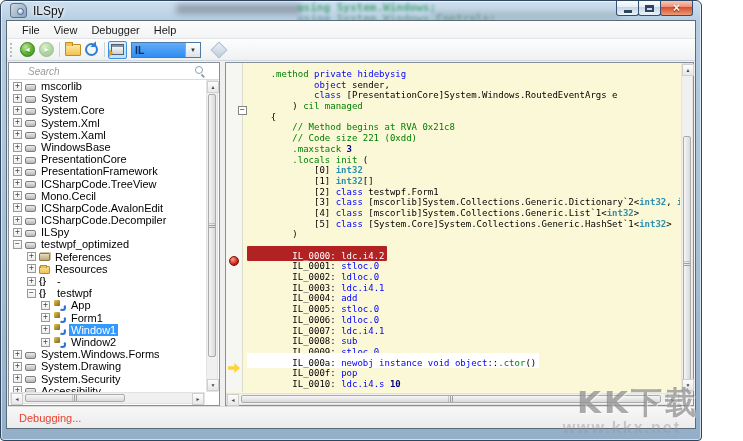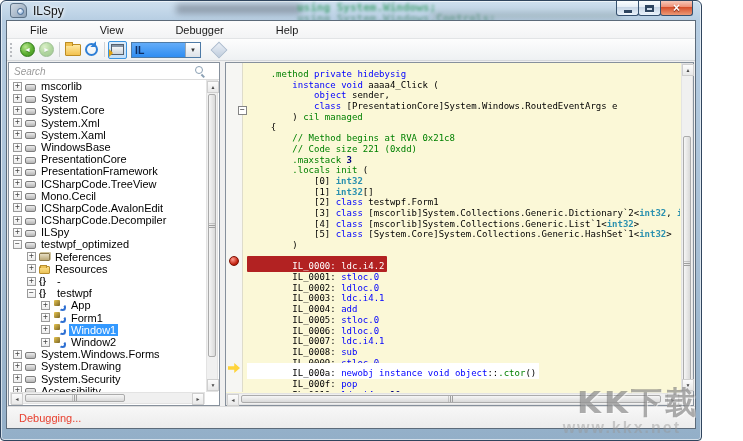--- a/index.html
+++ b/index.html
@@ -20,21 +20,21 @@
   .win-buttons{position:absolute;right:8px;top:0;display:flex;}
   .wbtn{width:23px;height:15px;box-sizing:border-box;border:1px solid #35506e;border-top:none;border-radius:0 0 3px 3px;
     background:linear-gradient(#fbfdfe 0%,#e4edf6 45%,#c7d5e5 46%,#e9f2fb 100%);display:flex;align-items:center;justify-content:center;margin-left:-1px;}
   .wbtn.close{width:33px;background:linear-gradient(#f7c9ba 0%,#ee8d72 45%,#d6502c 46%,#eb9a77 100%);}
   .g-min{width:8px;height:3px;background:#2e4560;margin-top:6px;box-shadow:0 1px 0 rgba(255,255,255,.7);}
   .g-max{width:9px;height:7px;box-sizing:border-box;border:2px solid #2e4560;border-top-width:3px;background:transparent;box-shadow:0 1px 0 rgba(255,255,255,.6);}
   .g-close{color:#fff;font-size:12px;font-weight:bold;line-height:13px;text-shadow:0 1px 1px rgba(90,20,5,.8);}
   
   .client{position:absolute;left:5px;right:5px;top:19px;bottom:11px;background:#f0f0f0;border:1px solid #5c6b7a;display:flex;flex-direction:column;box-sizing:border-box;}
   
-  .menubar{height:17px;background:linear-gradient(#fcfcfc,#f3f4f5);border-bottom:1px solid #e2e4e6;display:flex;align-items:center;padding-left:16px;flex:none;gap:38px;}
+  .menubar{height:17px;background:linear-gradient(#fcfcfc,#f3f4f5);border-bottom:1px solid #e2e4e6;display:flex;align-items:center;padding-left:8px;flex:none;}
   .mi{font-size:11px;color:#1a1a1a;padding:1px 7px;}
   
   .toolbar{height:21px;background:linear-gradient(#fdfdfd,#eef1f3);border-bottom:1px solid #d4d7da;display:flex;align-items:center;flex:none;position:relative;}
   .grip{width:3px;height:14px;border-left:2px dotted #b9bcc0;margin:0 3px 0 3px;}
   .tbtn{width:19px;height:18px;display:flex;align-items:center;justify-content:center;flex:none;}
   .nav{width:15px;height:15px;border-radius:50%;border:1px solid #2f7a18;background:radial-gradient(circle at 35% 30%,#b8e68e,#5cb032 55%,#3c8a1e);color:#fff;font-size:7px;display:flex;align-items:center;justify-content:center;box-sizing:border-box;text-shadow:0 1px 1px rgba(0,60,0,.5);}
   .nav.disabled{opacity:.45;}
   .tsep{width:1px;height:15px;background:#cfd2d5;margin:0 3px;flex:none;}
   .ic-folder{width:14px;height:10px;background:linear-gradient(#ffe9a2,#f2c14e);border:1px solid #bd8c22;border-radius:1px;position:relative;}
   .ic-folder::before{content:"";position:absolute;left:-1px;top:-3px;width:6px;height:3px;background:#f2c14e;border:1px solid #bd8c22;border-bottom:none;border-radius:1px 1px 0 0;}
@@ -45,21 +45,21 @@
   .ic-attach::before{content:"";position:absolute;left:0;top:0;right:0;height:2px;background:#8494a6;}
   .ic-attach::after{content:"";position:absolute;left:-3px;bottom:-3px;width:0;height:0;border:4px solid transparent;border-left-color:#e2a414;}
   .combo{width:70px;height:16px;border:1px solid #4d7aa6;display:flex;margin-left:4px;box-sizing:border-box;background:#fff;flex:none;}
   .combo-val{flex:1;background:linear-gradient(#63acf8,#2f8df2);color:#0e2f66;font-size:10.5px;line-height:14px;padding-left:3px;font-weight:bold;}
   .combo-btn{width:14px;border-left:1px solid #9aa8b6;background:linear-gradient(#ffffff,#dde2e8);display:flex;align-items:center;justify-content:center;font-size:6px;color:#333;}
   .ic-diamond{width:10px;height:10px;transform:rotate(45deg);background:linear-gradient(135deg,#e8eef6,#b7c7da);border:1px solid #9db0c6;opacity:.85;}
   
   .main{flex:1;display:flex;min-height:0;}
   .sidebar{width:212px;flex:none;background:#fff;border:1px solid #86909c;box-sizing:border-box;position:relative;margin:1px 0 0 1px;}
   .searchbox{position:absolute;left:0;right:0;top:0;height:16px;border-bottom:1px solid #dcdcdc;background:#fff;}
-  .searchbox input{position:absolute;left:3px;top:1px;width:180px;height:13px;border:none;outline:none;font-size:10px;font-style:italic;font-family:"Liberation Sans",sans-serif;}
+  .searchbox input{position:absolute;left:17px;top:1px;width:180px;height:13px;border:none;outline:none;font-size:10px;font-style:italic;font-family:"Liberation Sans",sans-serif;}
   .searchbox input::placeholder{color:#9a9a9a;}
   .ic-mag{position:absolute;right:16px;top:3px;width:6px;height:6px;border:1.5px solid #8aa0b4;border-radius:50%;}
   .ic-mag::after{content:"";position:absolute;right:-3px;bottom:-3px;width:4px;height:1.5px;background:#8aa0b4;transform:rotate(45deg);}
   .tree{position:absolute;left:1px;top:17px;right:13px;bottom:13px;overflow:hidden;}
   .trow{height:12.2px;line-height:12.2px;font-size:11px;white-space:nowrap;display:flex;align-items:center;color:#000;}
   .exp{width:9px;height:9px;box-sizing:border-box;border:1px solid #9a9a9a;background:linear-gradient(#fff,#ededed);font-size:8px;line-height:6px;text-align:center;color:#444;margin-right:3px;flex:none;font-family:"DejaVu Sans Mono",monospace;}
   .ti{width:13px;height:11px;margin-right:3px;flex:none;position:relative;display:inline-block;}
   .ti-assembly{background:linear-gradient(#ececec,#b5b5b5);border:1px solid #7e7e7e;height:7px;width:11px;margin-top:2px;border-radius:2px;box-sizing:border-box;}
   .ti-references{background:linear-gradient(#e6ddc2,#bba978);border:1px solid #8d7b4e;height:8px;width:11px;margin-top:1px;border-radius:1px;box-shadow:1px -1px 0 #cfc49e;box-sizing:border-box;}
   .ti-resources{background:linear-gradient(#fbe08c,#ecc357);border:1px solid #b98f2e;height:8px;width:11px;margin-top:2px;border-radius:1px;box-sizing:border-box;}
@@ -335,21 +335,20 @@
       <div class="splitter"></div>
 
       <div class="codepanel">
         <div class="gutter">
           <span class="bp-dot"></span>
           <span class="cur-arrow"></span>
         </div>
         <div class="fold-box">−</div>
         <div class="code" id="codelines">
             <div class="cl"><span class="lw"><span class="c-pl">    </span><span class="c-dir">.method </span><span class="c-kw">private hidebysig</span></span></div>
-            <div class="cl"><span class="lw"><span class="c-pl">        </span><span class="c-kw">instance void </span><span class="c-pl">aaaa4_Click (</span></span></div>
             <div class="cl"><span class="lw"><span class="c-pl">            </span><span class="c-kw">object </span><span class="c-pl">sender,</span></span></div>
             <div class="cl"><span class="lw"><span class="c-pl">            </span><span class="c-kw">class </span><span class="c-pl">[PresentationCore]System.Windows.RoutedEventArgs e</span></span></div>
             <div class="cl"><span class="lw"><span class="c-pl">        ) </span><span class="c-dir">cil managed</span></span></div>
             <div class="cl"><span class="lw"><span class="c-pl">    {</span></span></div>
             <div class="cl"><span class="lw"><span class="c-cm">        // Method begins at RVA 0x21c8</span></span></div>
             <div class="cl"><span class="lw"><span class="c-cm">        // Code size 221 (0xdd)</span></span></div>
             <div class="cl"><span class="lw"><span class="c-pl">        </span><span class="c-dir">.maxstack </span><span class="c-num">3</span></span></div>
             <div class="cl"><span class="lw"><span class="c-pl">        </span><span class="c-dir">.locals init </span><span class="c-pl">(</span></span></div>
             <div class="cl"><span class="lw"><span class="c-pl">            [0] </span><span class="c-ty">int32</span></span></div>
             <div class="cl"><span class="lw"><span class="c-pl">            [1] </span><span class="c-ty">int32</span><span class="c-pl">[]</span></span></div>

